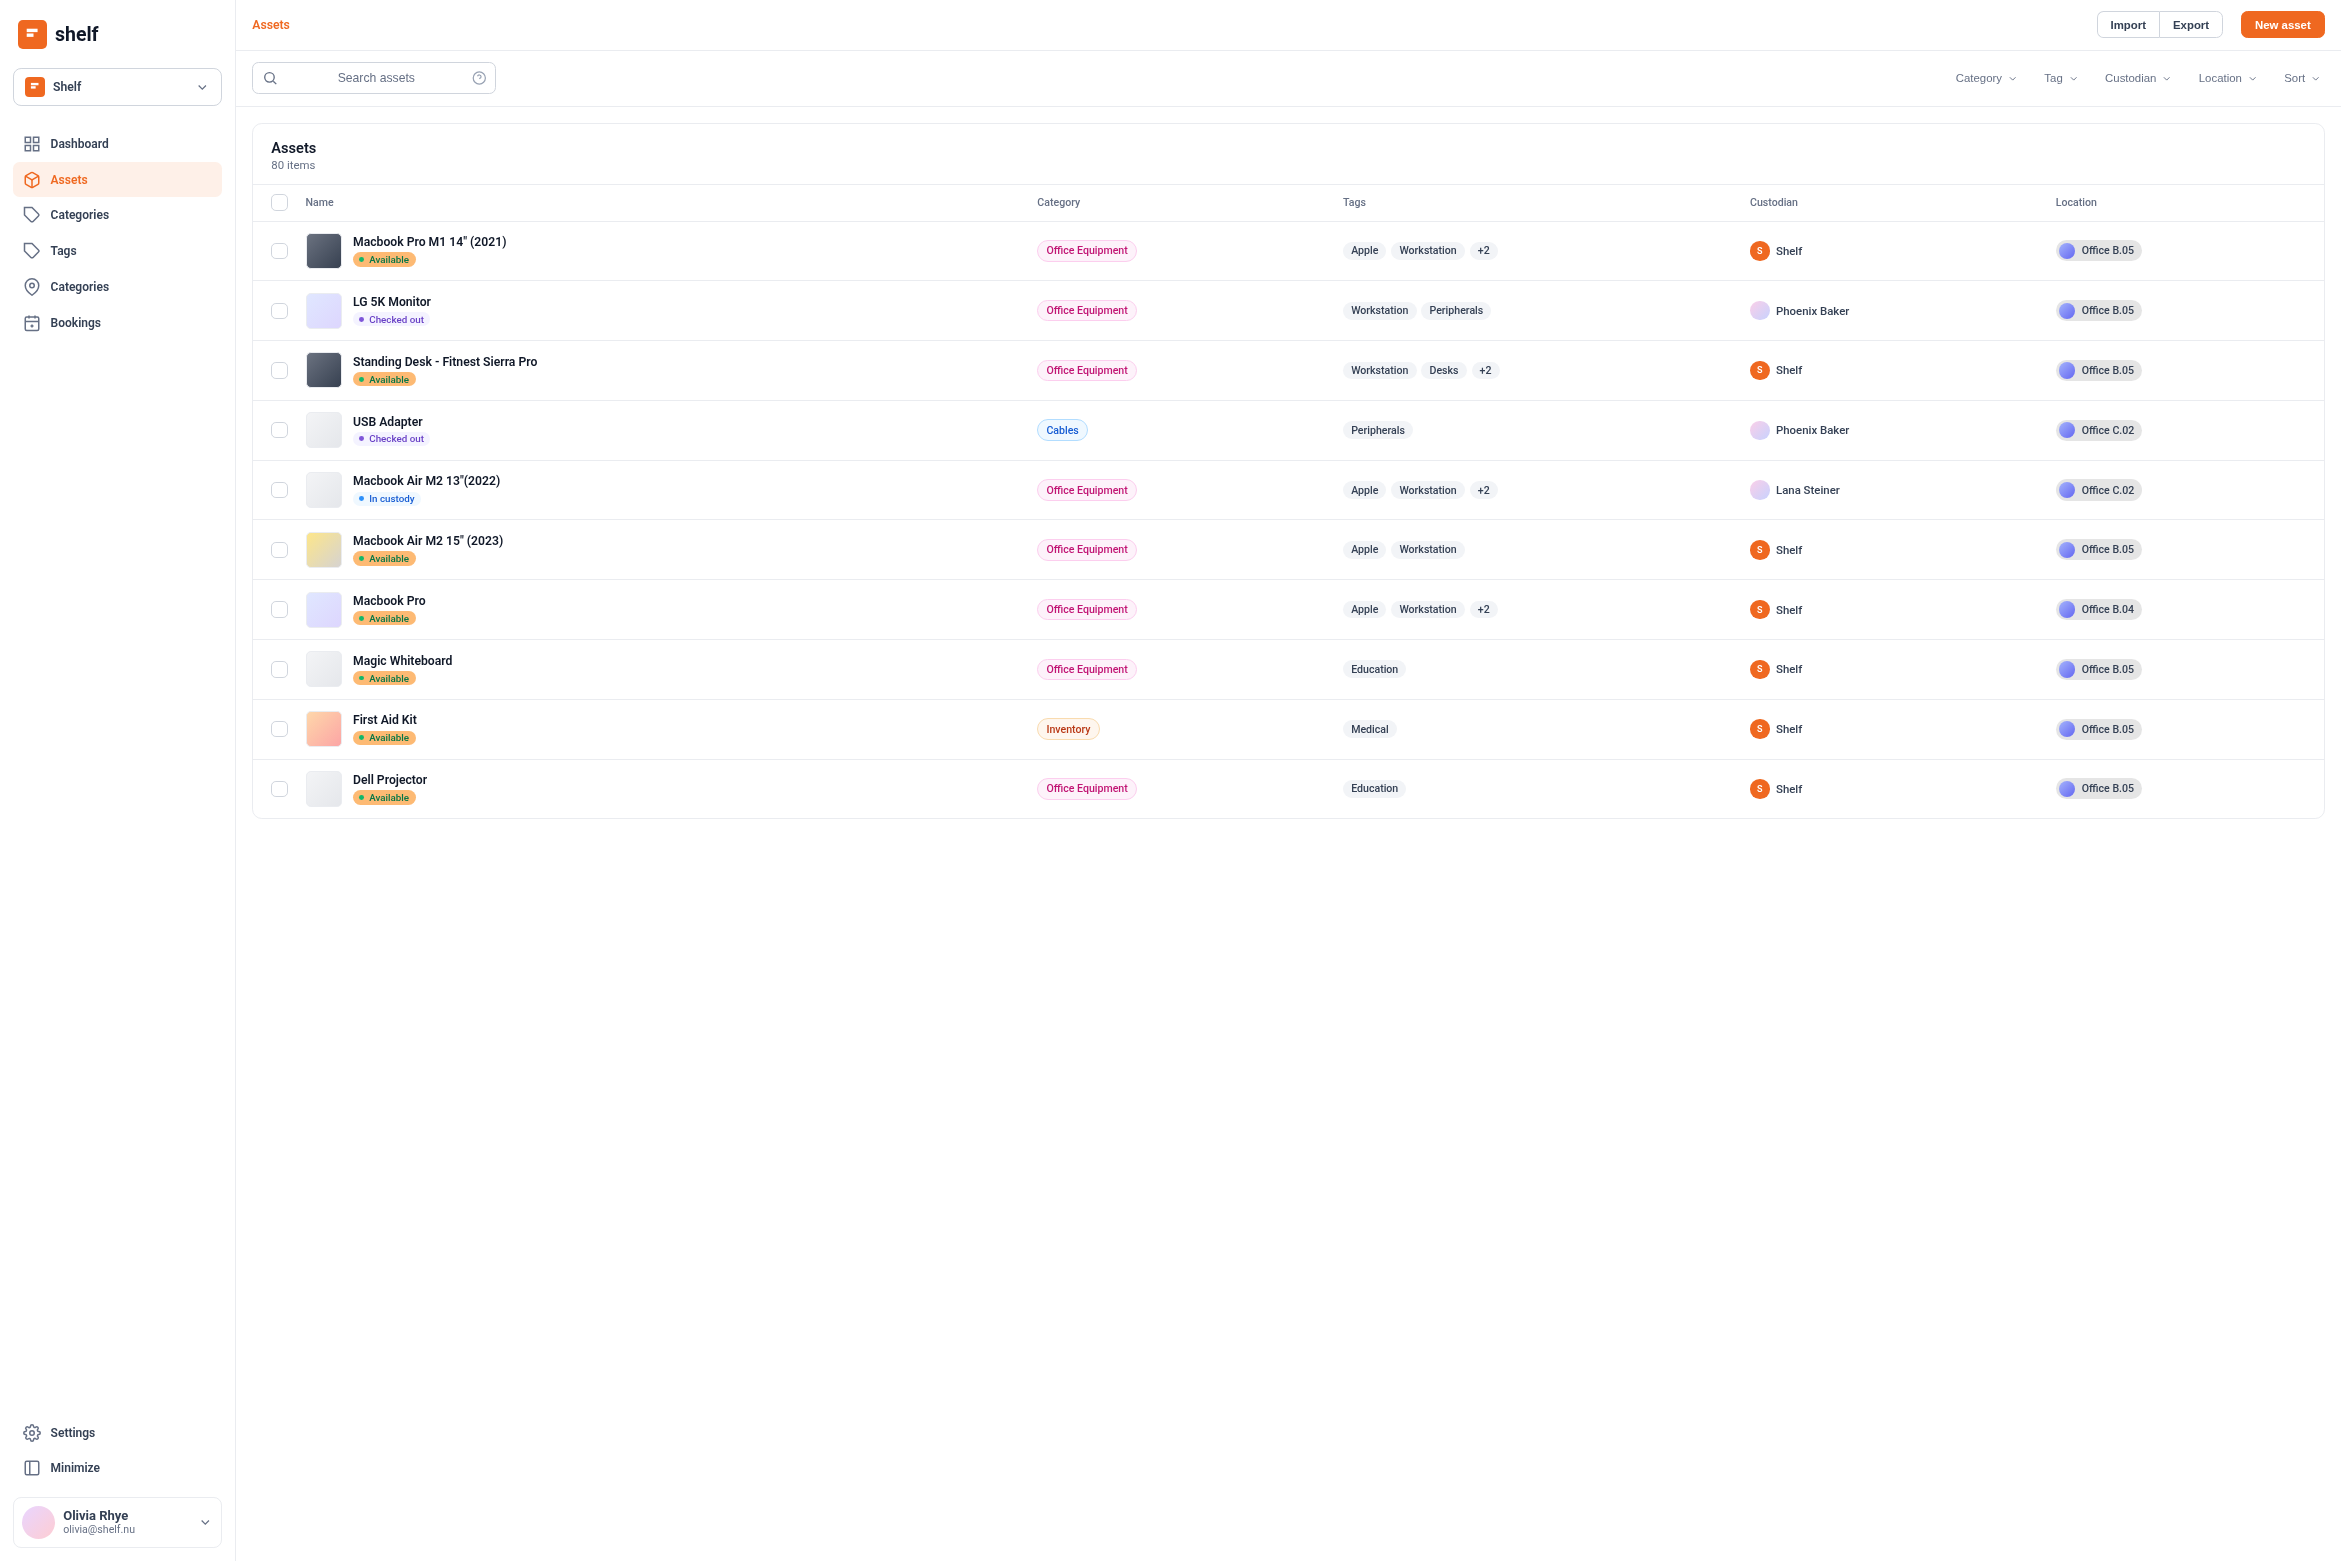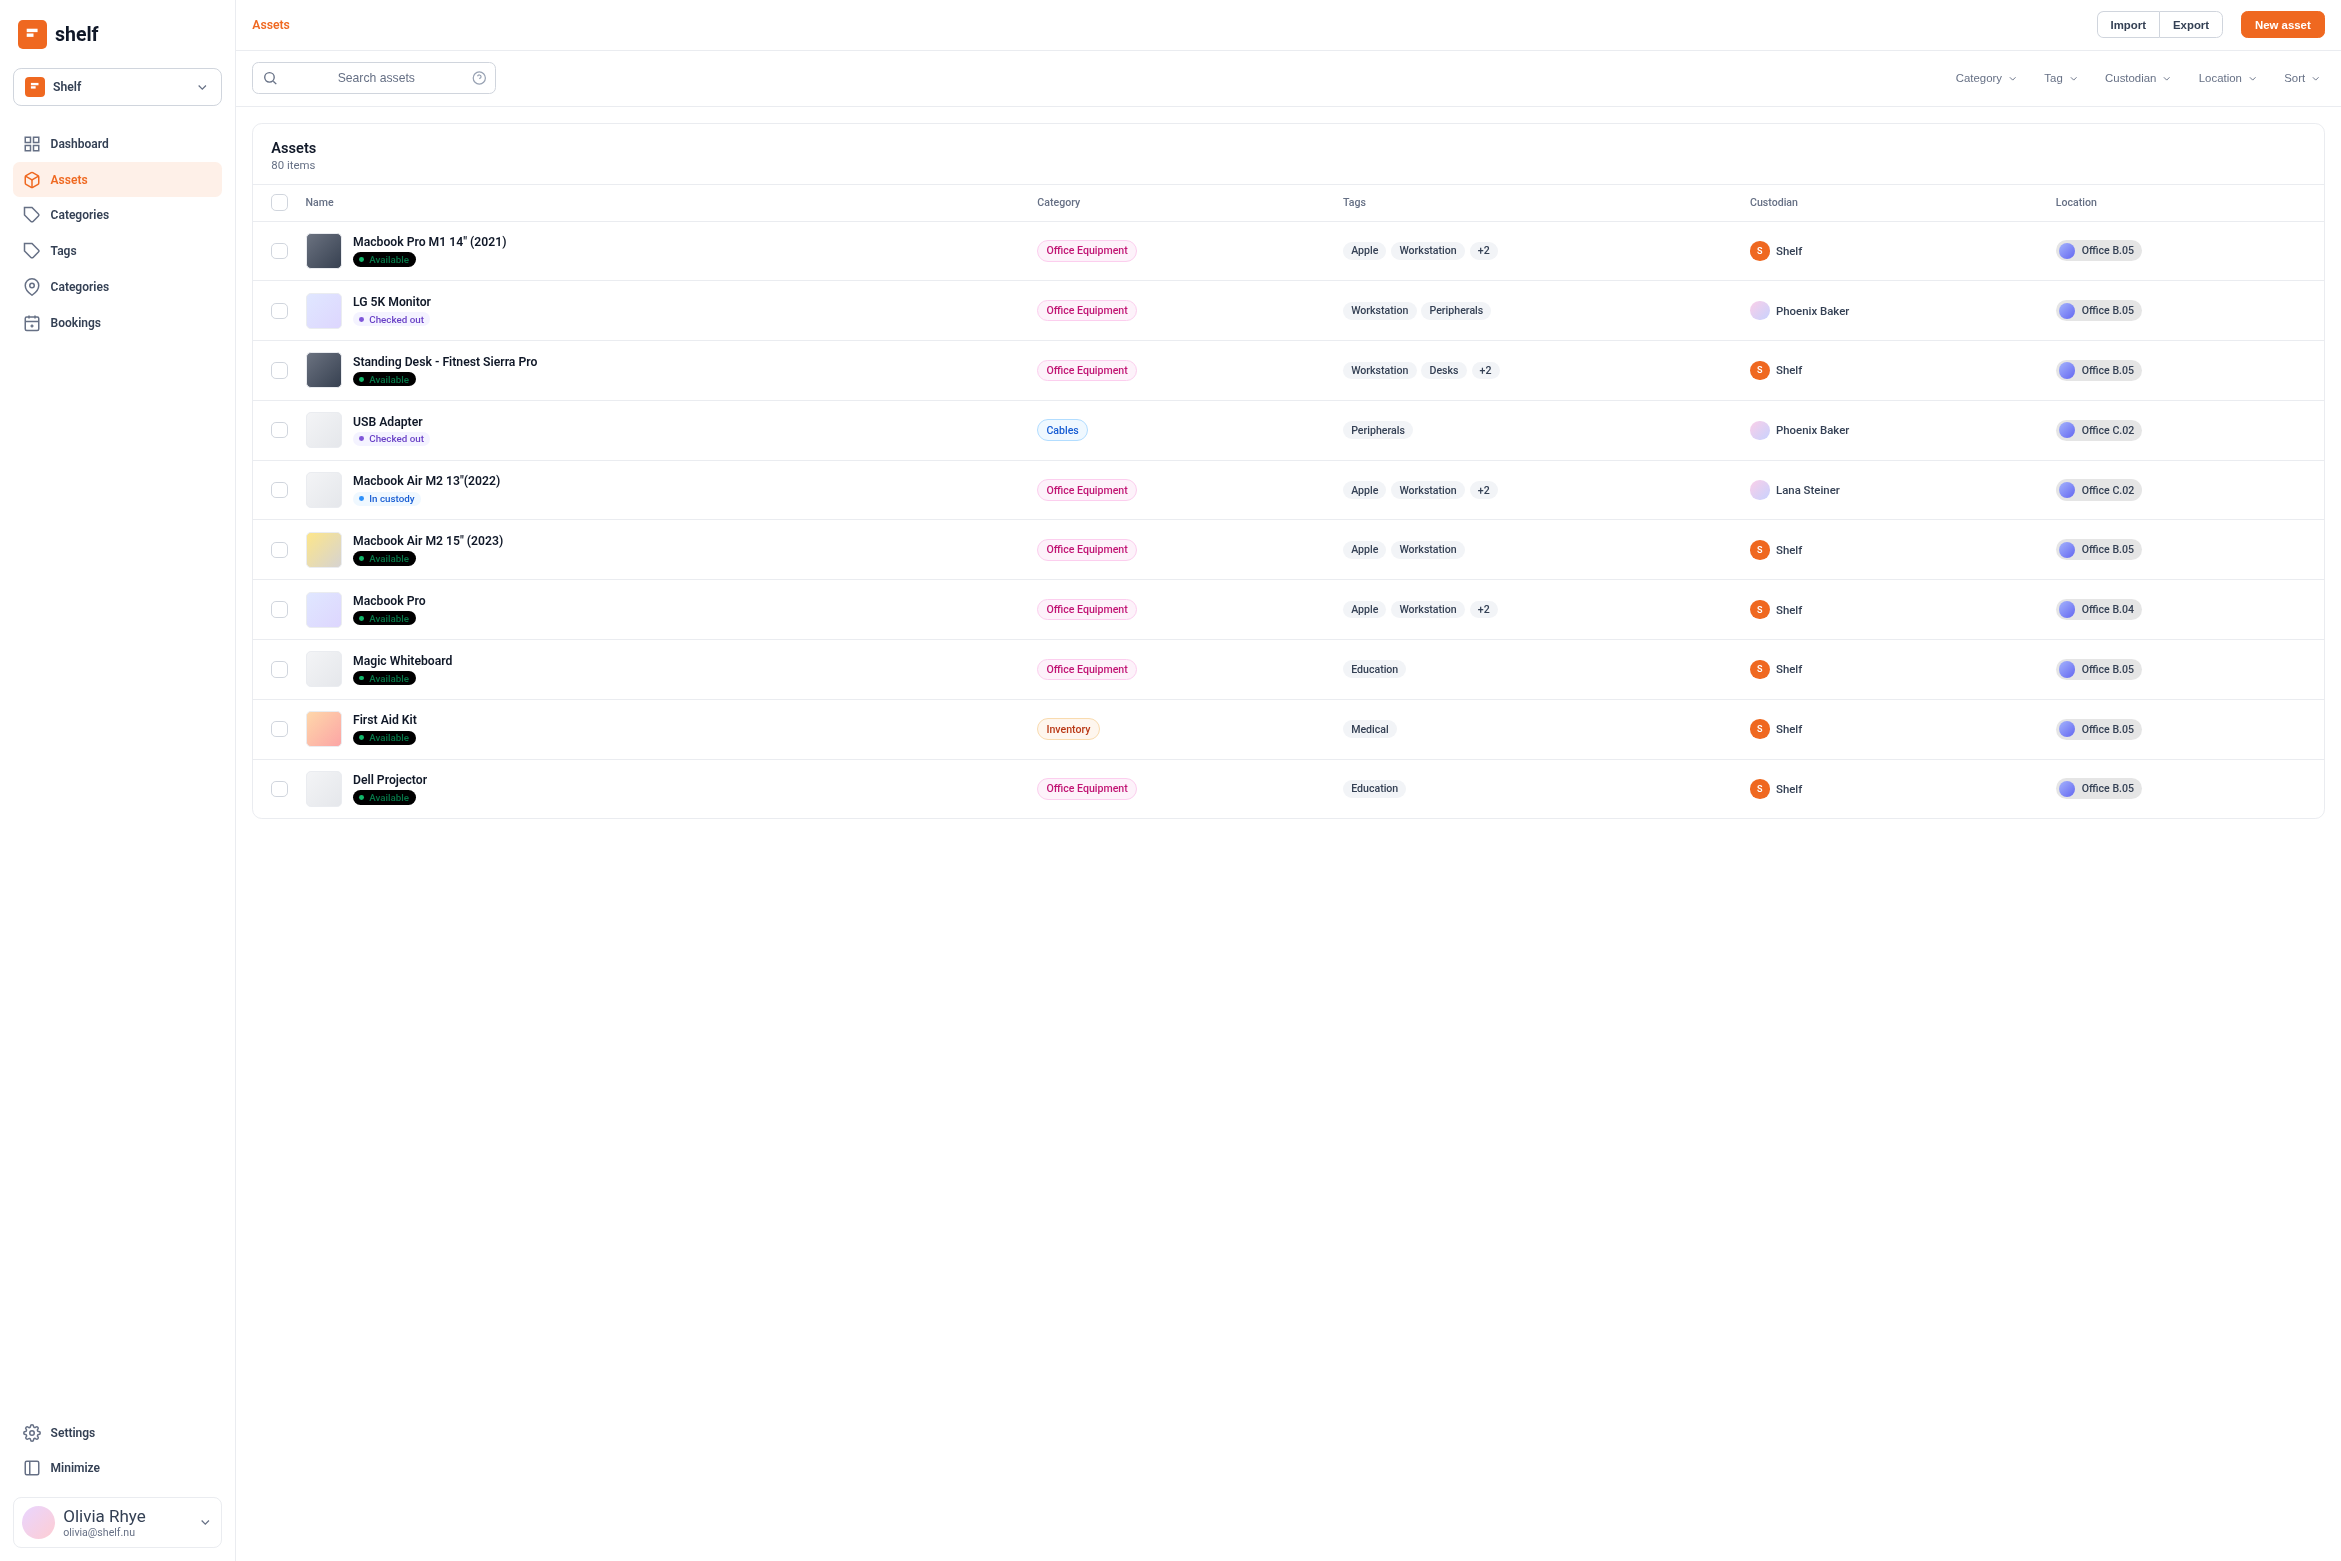--- a/index.html
+++ b/index.html
@@ -17,21 +17,21 @@
 .nav { display: flex; flex-direction: column; gap: 1.6px; }
 .nav-item { display: flex; align-items: center; gap: 9.8px; padding: 8.1px 9.8px; border-radius: 6.5px; cursor: pointer; color: #344054; font-weight: 600; font-size: 12px; }
 .nav-item.active { background: #fef0e8; color: #ef6820; }
 .nav-item svg { width: 18px; height: 18px; stroke: #667085; stroke-width: 2; fill: none; }
 .nav-item.active svg { stroke: #ef6820; }
 .sidebar-spacer { flex: 1; }
 .nav-bottom { display: flex; flex-direction: column; gap: 1.6px; margin-bottom: 11.4px; }
 .user-card { border: 0.8px solid #eaecf0; border-radius: 8.1px; padding: 8.1px; display: flex; align-items: center; gap: 8.1px; cursor: pointer; }
 .avatar { width: 33px; height: 33px; border-radius: 50%; background: linear-gradient(135deg,#e9d5ff,#fecdd3); display:flex;align-items:center;justify-content:center; }
 .user-info { flex:1; display:flex;flex-direction:column; }
-.user-name { font-weight: 400; font-size: 17px; color:#344054; }
+.user-name { font-weight: 700; font-size: 13px; color:#344054; }
 .user-email { font-size: 10.6px; color:#667085; }
 .chevron { width:14.6px;height:14.6px;stroke:#667085;stroke-width:2;fill:none; }
 
 .main { flex:1; display:flex; flex-direction:column; overflow:hidden; }
 .topbar { display:flex; align-items:center; padding: 11.4px 16.3px; border-bottom:0.8px solid #eaecf0; gap:8.1px; }
 .page-title { color:#ef6820; font-weight:600; font-size:12.2px; flex:1; }
 .btn { border:0.8px solid #d0d5dd; background:#fff; padding:6.5px 13px; font-weight:600; font-size:11.4px; color:#344054; cursor:pointer; }
 .btn-group .btn:first-child { border-radius:6.5px 0 0 6.5px; border-right:none; }
 .btn-group .btn:last-child { border-radius:0 6.5px 6.5px 0; }
 .btn-group { display:flex; }
@@ -60,21 +60,21 @@
 .td-chk { width:42px; padding-left:18px !important; padding-right:0 !important; }
 .checkbox { width:16.3px;height:16.3px;border:1.2px solid #d0d5dd;border-radius:4.9px;cursor:pointer;background:#fff; }
 .name-cell { display:flex;align-items:center;gap:11.4px; }
 .thumb { width:36px;height:36px;border-radius:4.9px;background:linear-gradient(135deg,#e0e7ff,#ddd6fe); flex-shrink:0; border:0.8px solid #eaecf0; }
 .thumb.red { background:linear-gradient(135deg,#fed7aa,#fca5a5); }
 .thumb.gray { background:linear-gradient(135deg,#f3f4f6,#e5e7eb); }
 .thumb.dark { background:linear-gradient(135deg,#6b7280,#374151); }
 .thumb.wood { background:linear-gradient(135deg,#fde68a,#d6d3d1); }
 .name-text { font-weight:600; font-size:12.2px; color:#101828; }
 .status { display:flex;align-items:center;gap:4.9px;font-size:9.8px;font-weight:500;margin-top:3.3px;padding:1.6px 6.5px;border-radius:812px;width:max-content; }
-.status.available { background:#000000;color:#067647; }
+.status.available { background:#fdba74;color:#067647; }
 .status.available .dot { background:#12b76a; }
 .status.checked-out { background:#f4f3ff;color:#6941c6; }
 .status.checked-out .dot { background:#7f56d9; }
 .status.in-custody { background:#eff8ff;color:#175cd3; }
 .status.in-custody .dot { background:#2e90fa; }
 .dot { width:4.9px;height:4.9px;border-radius:50%; }
 .cat-pill { display:inline-block;padding:3.3px 8.1px;border-radius:812px;font-size:10.6px;font-weight:500;border:0.8px solid transparent; }
 .cat-office { background:#fdf2fa;color:#c11574;border-color:#fcceee; }
 .cat-cables { background:#eff8ff;color:#175cd3;border-color:#b2ddff; }
 .cat-inventory { background:#fef6ee;color:#b93815;border-color:#f9dbaf; }

